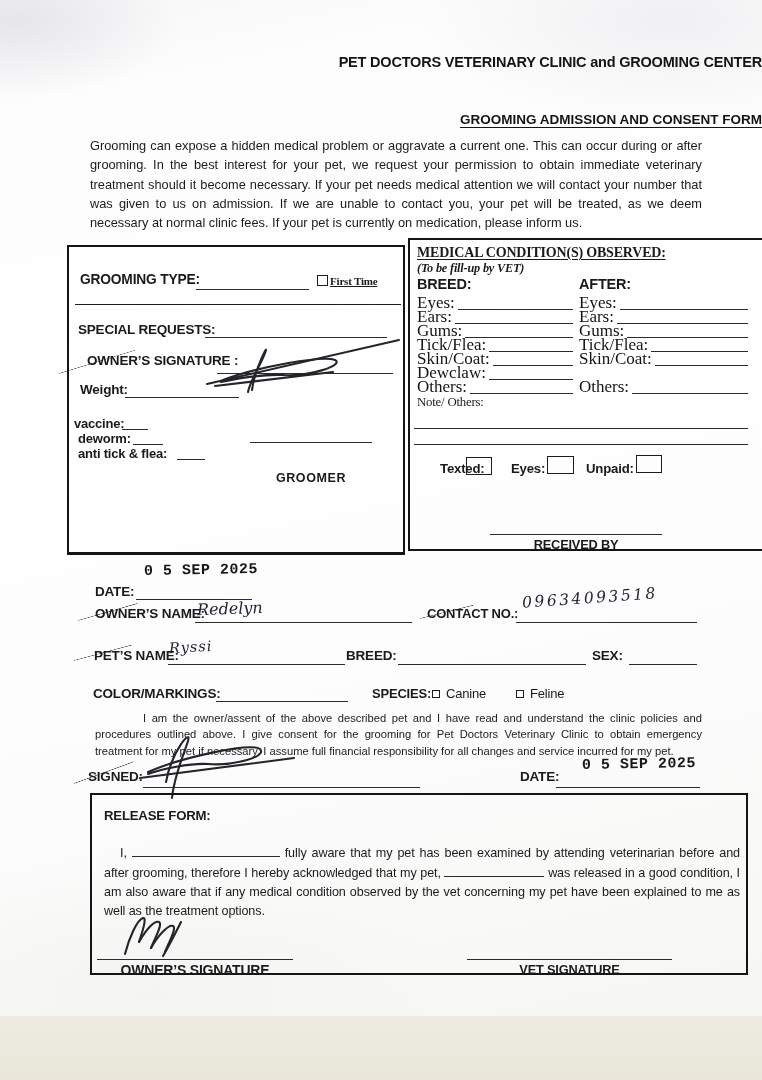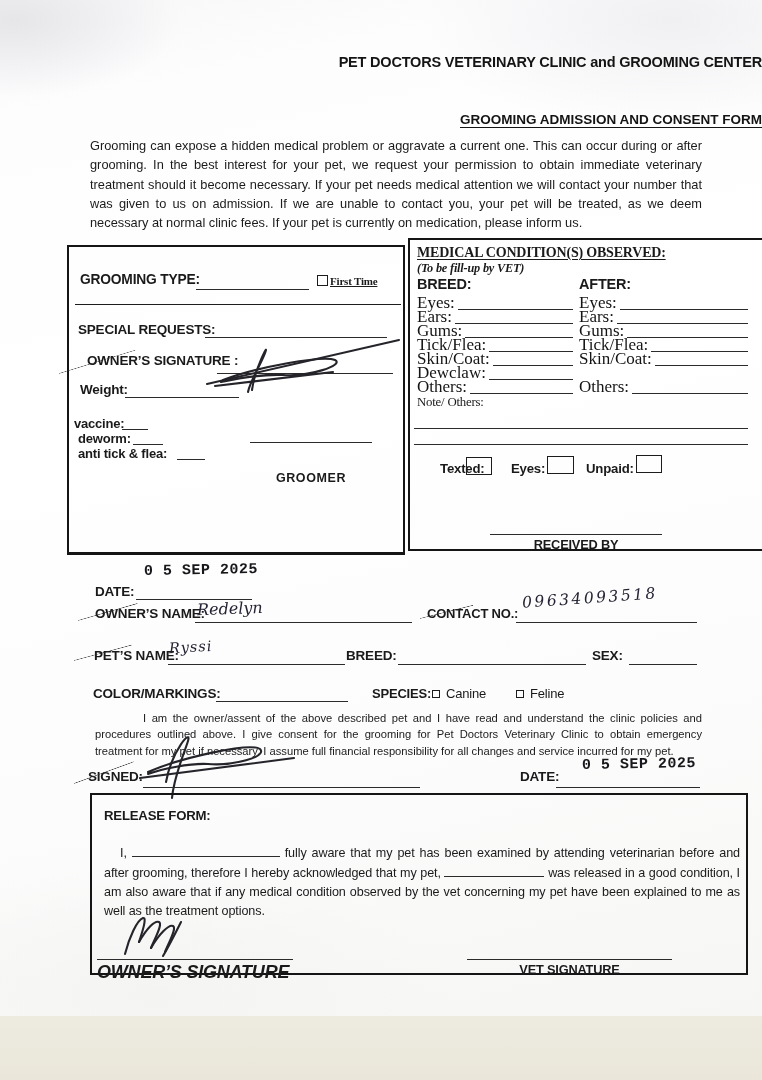--- a/index.html
+++ b/index.html
@@ -205,20 +205,20 @@
       <span class="blank" style="width:100px;"></span>
       <span>was released in a good condition, I am also aware that if any medical condition observed by the vet concerning my pet have been explained to me as well as the treatment options.</span>
     </div>
     <svg class="sig" style="left:25px;top:119px;" width="80" height="44" viewBox="0 0 80 44">
       <path d="M8 40 C12 24 20 6 26 4 C30 3 26 16 22 28"></path>
       <path d="M22 28 C30 14 38 6 42 8 C46 10 38 24 34 34"></path>
       <path d="M34 34 C42 20 52 10 56 12 C60 14 52 28 48 38"></path>
       <path d="M64 8 C58 20 52 32 46 42"></path>
     </svg>
     <div class="uline" style="left:5px;top:164px;width:196px;"></div>
-    <div class="lb" style="left:5px;top:167px;width:196px;text-align:left;font-size:18px;font-style:italic;">OWNER’S SIGNATURE</div>
+    <div class="lb" style="left:5px;top:167px;width:196px;text-align:center;font-size:14px;">OWNER’S SIGNATURE</div>
     <div class="uline" style="left:375px;top:164px;width:205px;"></div>
     <div class="lb" style="left:375px;top:167px;width:205px;text-align:center;font-size:12.8px;">VET SIGNATURE</div>
   </div>
 
 </div>
 
 <div class="bed"></div>
 
 </body></html>

